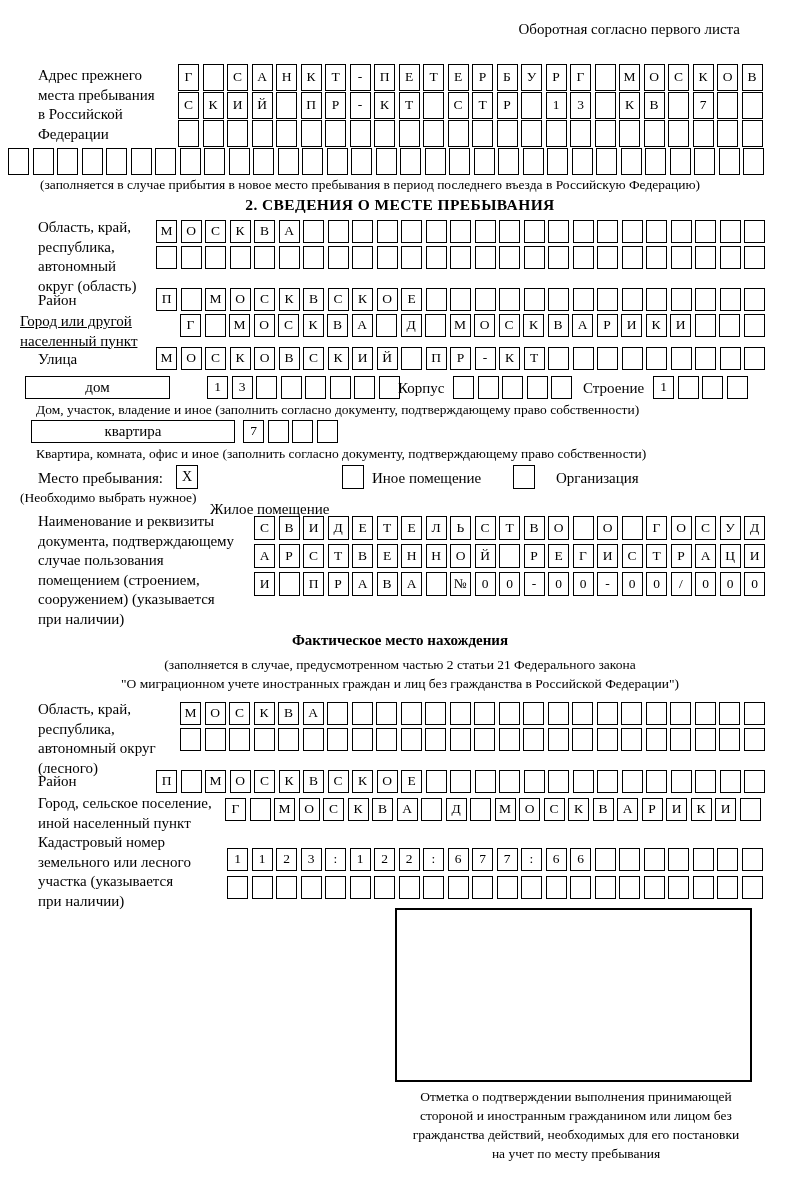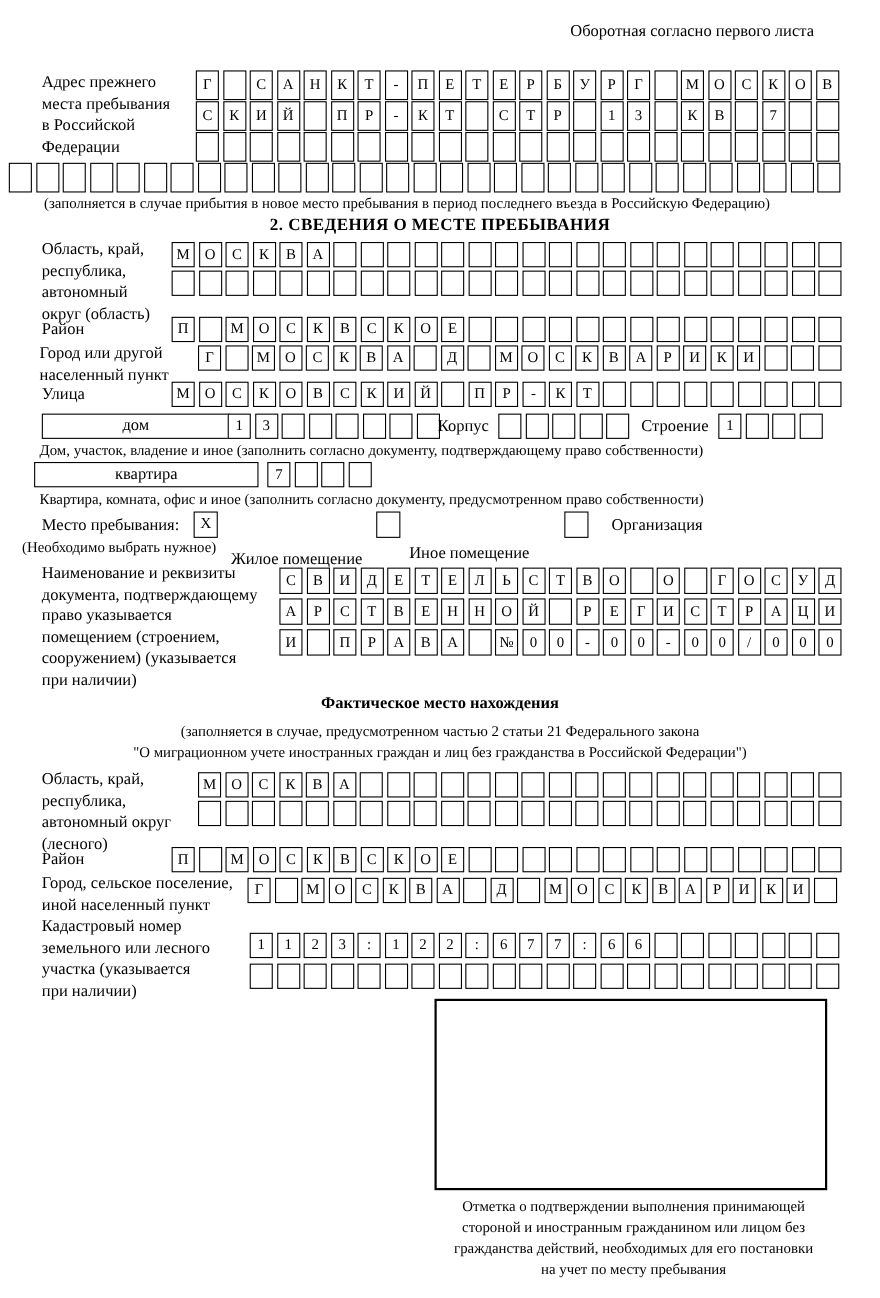--- a/index.html
+++ b/index.html
@@ -246,21 +246,21 @@
       <span class="cell"></span>
       <span class="cell"></span>
       <span class="cell"></span>
       <span class="cell"></span>
       <span class="cell"></span>
       <span class="cell"></span>
       <span class="cell"></span>
       <span class="cell"></span>
     </div>
 
-  <div class="abs lbl" style="left:36px;top:312px;">
+  <div class="abs lbl" style="left:20px;top:312px;text-decoration:underline;">
       <div class="ln">Город или другой</div>
       <div class="ln">населенный пункт</div>
     </div>
   <div class="abs grid" style="left:180px;top:314px;">
       <span class="cell">Г</span>
       <span class="cell"></span>
       <span class="cell">М</span>
       <span class="cell">О</span>
       <span class="cell">С</span>
       <span class="cell">К</span>
@@ -306,21 +306,21 @@
       <span class="cell"></span>
       <span class="cell"></span>
       <span class="cell"></span>
       <span class="cell"></span>
       <span class="cell"></span>
       <span class="cell"></span>
       <span class="cell"></span>
       <span class="cell"></span>
     </div>
 
-  <div class="abs wbox" style="left:38px;top:376px;width:171px;">дом</div>
+  <div class="abs wbox" style="left:25px;top:376px;width:145px;">дом</div>
   <div class="abs grid" style="left:207px;top:376px;">
       <span class="cell">1</span>
       <span class="cell">3</span>
       <span class="cell"></span>
       <span class="cell"></span>
       <span class="cell"></span>
       <span class="cell"></span>
       <span class="cell"></span>
       <span class="cell"></span>
     </div>
@@ -341,35 +341,35 @@
     </div>
   <div class="abs cap" style="left:36px;top:402px;">Дом, участок, владение и иное (заполнить согласно документу, подтверждающему право собственности)</div>
 
   <div class="abs wbox" style="left:31px;top:420px;width:204px;">квартира</div>
   <div class="abs grid" style="left:243px;top:420px;">
       <span class="cell">7</span>
       <span class="cell"></span>
       <span class="cell"></span>
       <span class="cell"></span>
     </div>
-  <div class="abs cap" style="left:36px;top:446px;">Квартира, комната, офис и иное (заполнить согласно документу, предусмотренном право собственности)</div>
+  <div class="abs cap" style="left:36px;top:446px;">Квартира, комната, офис и иное (заполнить согласно документу, подтверждающему право собственности)</div>
 
   <div class="abs lbl" style="left:38px;top:468px;">Место пребывания:</div>
   <div class="abs cbox" style="left:176px;top:465px;">X</div>
   <div class="abs lbl" style="left:210px;top:468px;margin-top:31px;">Жилое помещение</div>
   <div class="abs cbox" style="left:342px;top:465px;"></div>
-  <div class="abs lbl" style="left:372px;top:493px;text-align:right;">Иное помещение</div>
+  <div class="abs lbl" style="left:372px;top:468px;text-align:right;">Иное помещение</div>
   <div class="abs cbox" style="left:513px;top:465px;"></div>
   <div class="abs lbl" style="left:556px;top:468px;">Организация</div>
   <div class="abs cap center" style="left:20px;top:490px;width:650px;">(Необходимо выбрать нужное)</div>
 
   <div class="abs lbl" style="left:38px;top:512px;">
       <div class="ln">Наименование и реквизиты</div>
       <div class="ln">документа, подтверждающему</div>
-      <div class="ln">право указывается</div>
+      <div class="ln">случае пользования</div>
       <div class="ln">помещением (строением,</div>
       <div class="ln">сооружением) (указывается</div>
       <div class="ln">при наличии)</div>
     </div>
   <div class="abs grid mid" style="left:254px;top:516px;">
       <span class="cell">С</span>
       <span class="cell">В</span>
       <span class="cell">И</span>
       <span class="cell">Д</span>
       <span class="cell">Е</span>

